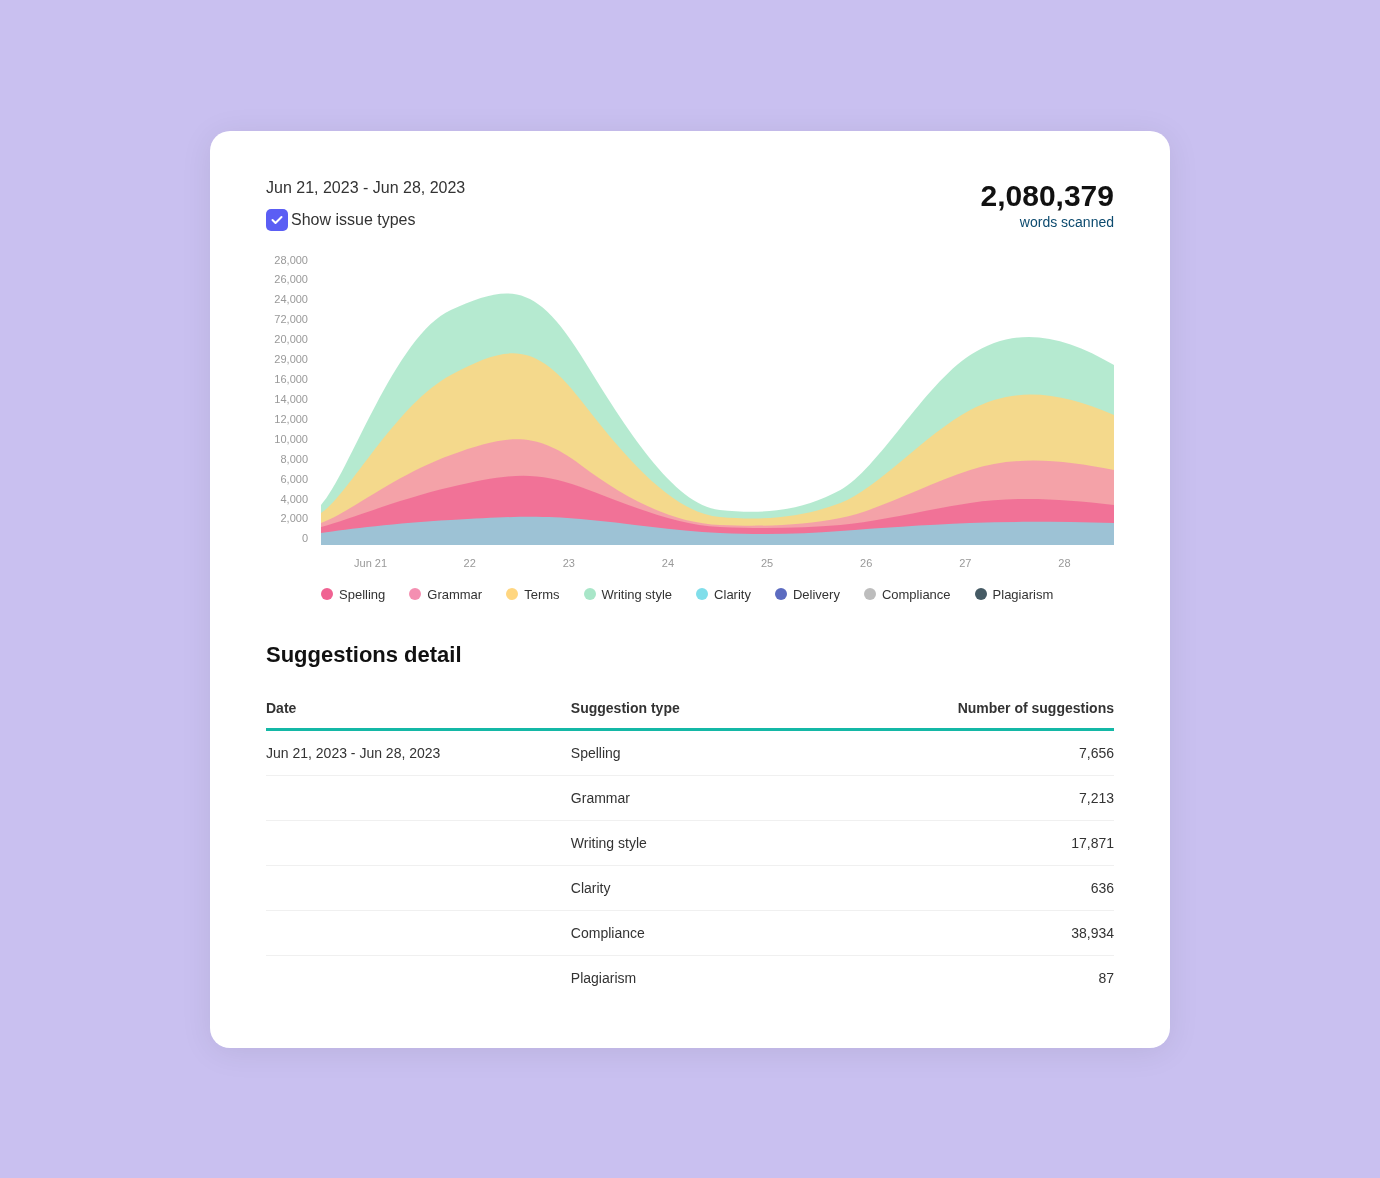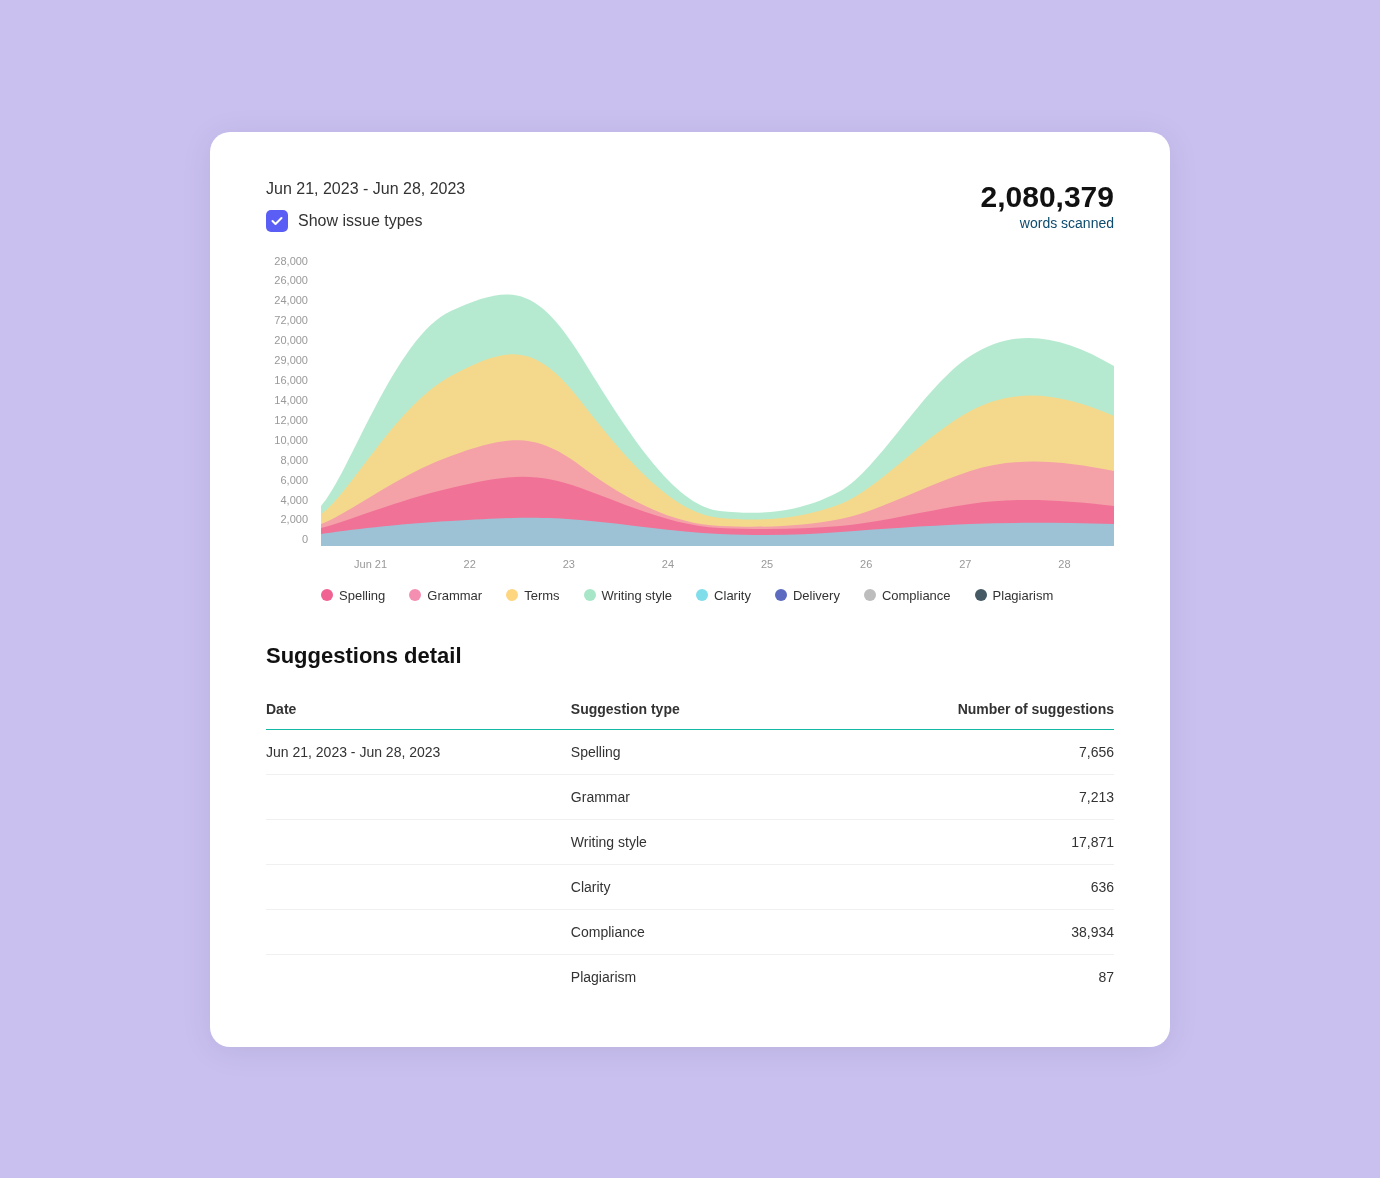--- a/index.html
+++ b/index.html
@@ -57,21 +57,21 @@
     }
 
     .words-label {
       font-size: 14px;
       color: #0c4a6e;
     }
 
     .checkbox-row {
       display: flex;
       align-items: center;
-      gap: 10px;
+      gap: 3px;
       margin-bottom: 16px;
     }
 
     .checkbox-box {
       width: 22px;
       height: 22px;
       background: #5b5ef4;
       border-radius: 5px;
       display: flex;
       align-items: center;
@@ -175,21 +175,21 @@
       color: #111;
       margin-bottom: 24px;
     }
 
     .table {
       width: 100%;
       border-collapse: collapse;
     }
 
     .table thead tr {
-      border-bottom: 1px solid #14b8a6;
+      border-bottom: 3px solid #14b8a6;
     }
 
     .table th {
       font-size: 14px;
       font-weight: 600;
       color: #333;
       text-align: left;
       padding: 8px 0 12px 0;
     }
 

